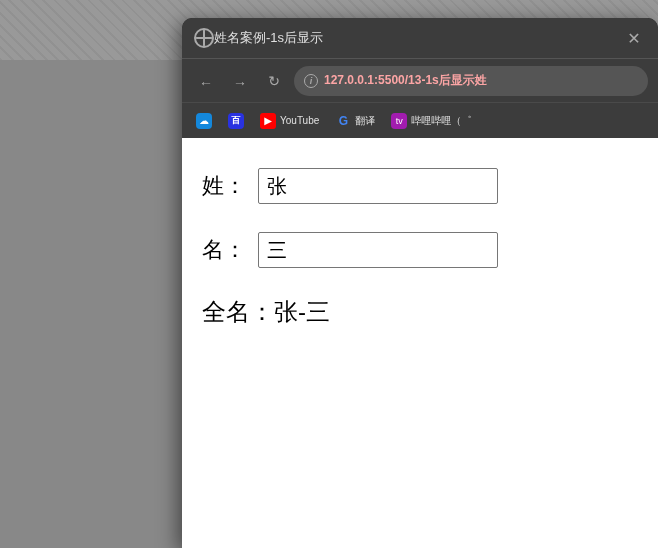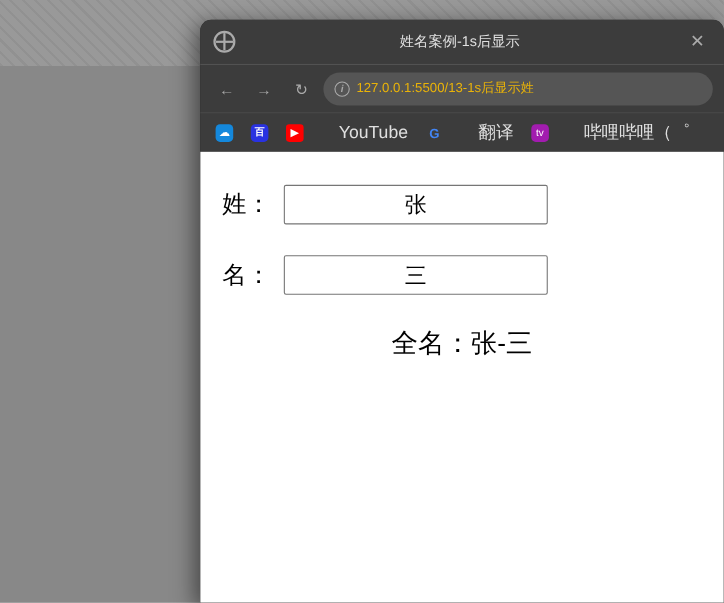--- a/index.html
+++ b/index.html
@@ -1,15 +1,15 @@
 <!DOCTYPE html>
 <html><head>
   <meta charset="utf-8">
   <style>
-    * { margin: 0; padding: 0; box-sizing: border-box; text-align: center; }
+    * { margin: 0; padding: 0; box-sizing: border-box; }
 
     body {
       width: 658px;
       height: 548px;
       font-family: -apple-system, BlinkMacSystemFont, 'Segoe UI', sans-serif;
       background: #888;
       overflow: hidden;
     }
 
     
@@ -147,25 +147,26 @@
       align-items: center;
       justify-content: center;
       color: #aaa;
       font-size: 9px;
       flex-shrink: 0;
       font-style: italic;
       font-weight: bold;
     }
 
     .address-text {
-      color: #eab308;
+      color: #fca5a5;
       font-size: 12px;
       white-space: nowrap;
       overflow: hidden;
       text-overflow: ellipsis;
+      font-weight: bold;
     }
 
     
     .bookmarks-bar {
       display: flex;
       align-items: center;
       background: #3c3c3c;
       height: 36px;
       padding: 0 8px;
       gap: 4px;
@@ -189,22 +190,21 @@
       border-radius: 2px;
       display: flex;
       align-items: center;
       justify-content: center;
       font-size: 11px;
       flex-shrink: 0;
     }
 
     .bookmark-label {
       color: #e0e0e0;
-      font-size: 16px;
-      margin-left: 28px;
+      font-size: 10px;
     }
 
     
     .page-content {
       background: #fff;
       height: calc(100% - 120px);
       padding: 30px 20px 20px 20px;
       overflow-y: auto;
     }
 

